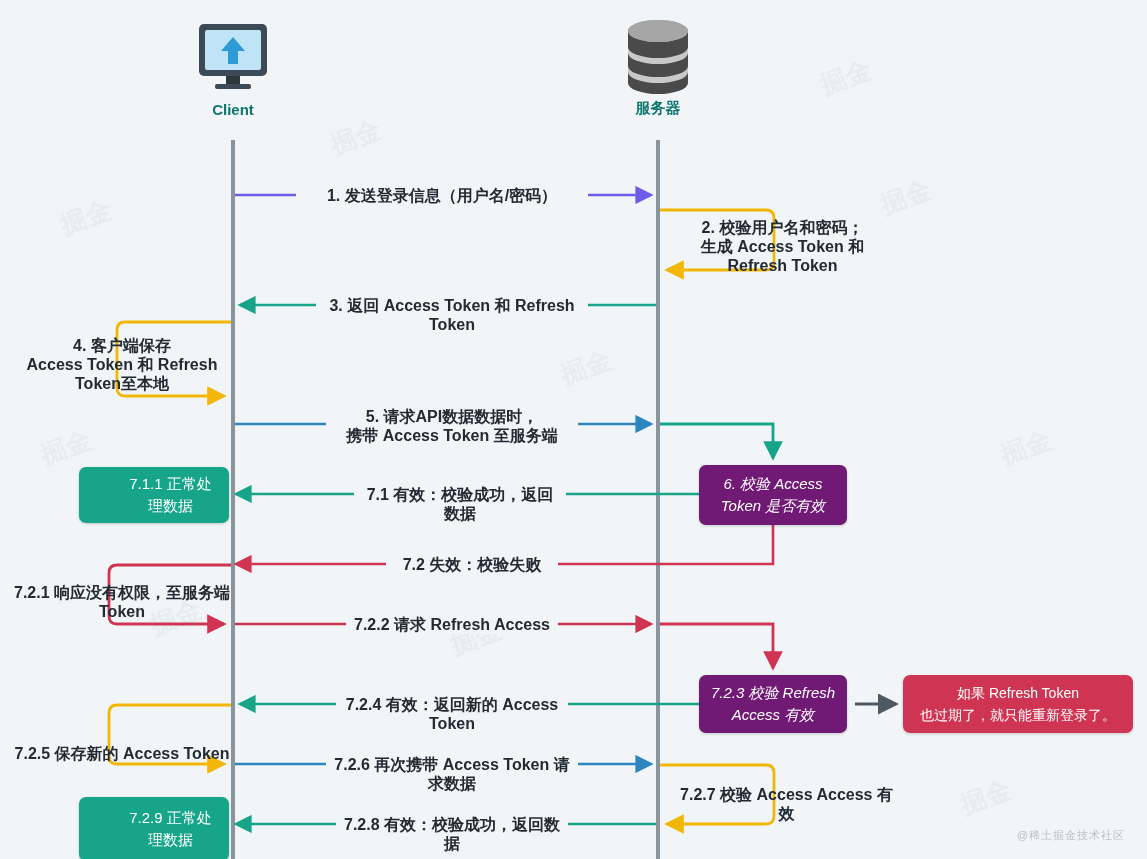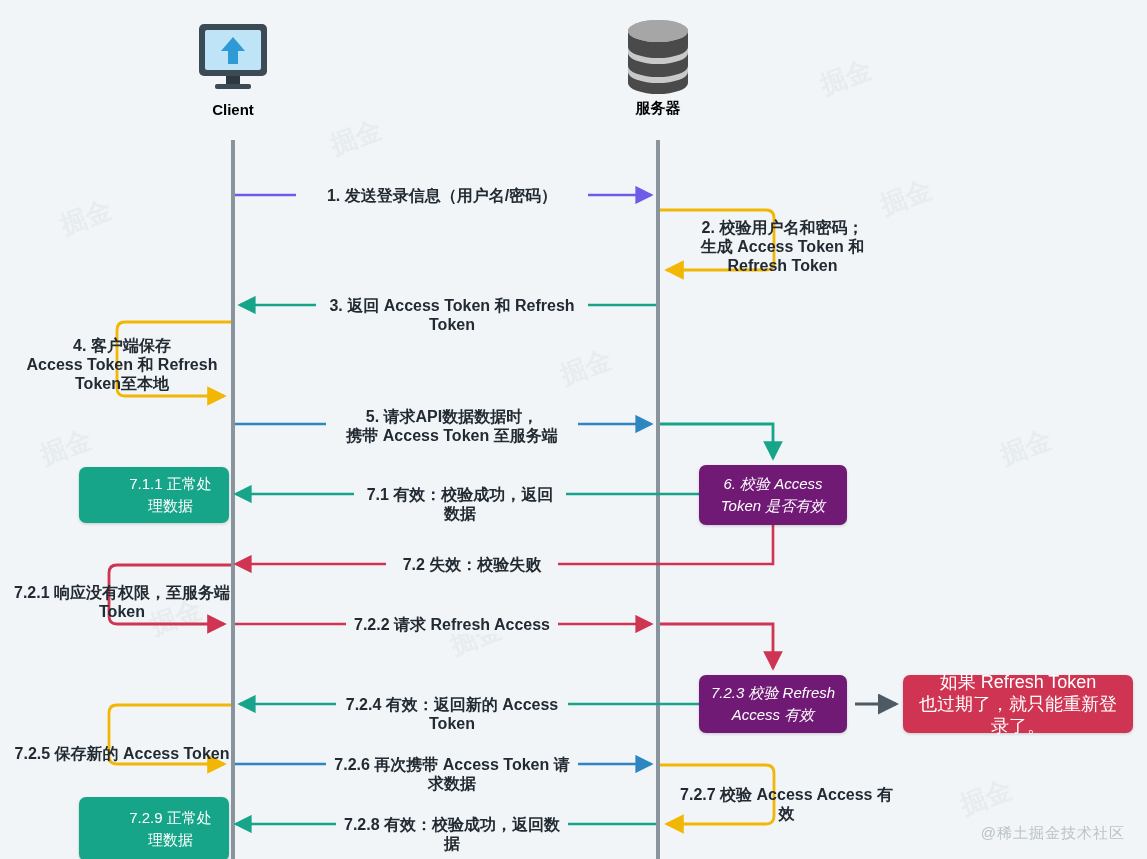--- a/index.html
+++ b/index.html
@@ -8,21 +8,21 @@
     background:#f2f5f7;
     font-family:"Liberation Sans","DejaVu Sans",sans-serif;
     overflow:hidden;
     position:relative;
   }
   #stage{position:absolute;left:0;top:0;width:1147px;height:859px;}
   svg#diagram{position:absolute;left:0;top:0;width:1147px;height:859px;}
 
   .actor-label{
     position:absolute;
-    font-size:15px;font-weight:bold;color:#000000;
+    font-size:15px;font-weight:bold;color:#0f766e;
     text-align:center;width:200px;
   }
   .actor-icon{position:absolute;}
 
   
   .msg{
     position:absolute;
     font-size:16px;font-weight:bold;color:#222b33;
     text-align:center;
     line-height:19px;
@@ -44,21 +44,21 @@
     box-sizing:border-box;
     box-shadow:0 1px 3px rgba(0,0,0,.18);
   }
   .box.teal{background:#17a589;padding-left:43px;}
   .box.slate{background:#701a75;font-style:italic;}
   .box.crimson{background:#cf3552;}
 
   .watermark{
     position:absolute;
     right:22px;bottom:16px;
-    font-size:15px;color:#b9c3c9;
+    font-size:11px;color:#b9c3c9;
     letter-spacing:1px;
   }
   .bg-mark{
     position:absolute;
     color:#e7ecef;
     font-size:26px;
     font-weight:bold;
     transform:rotate(-20deg);
     user-select:none;
     pointer-events:none;
@@ -175,18 +175,18 @@
   <div class="msg" style="left:346px;top:615px;width:200px;">7.2.2 请求 Refresh Access</div>
   <div class="msg" style="left:336px;top:695px;width:220px;">7.2.4 有效：返回新的 Access Token</div>
   <div class="msg nobg" style="left:0px;top:723px;width:232px;margin-top:21px;">7.2.5 保存新的 Access Token</div>
   <div class="msg" style="left:326px;top:755px;width:240px;">7.2.6 再次携带 Access Token 请求数据</div>
   <div class="msg nobg" style="left:668px;top:785px;width:225px;">7.2.7 校验 Access Access 有效</div>
   <div class="msg" style="left:336px;top:815px;width:220px;">7.2.8 有效：校验成功，返回数据</div>
 
   <div class="box teal" style="left:79px;top:467px;width:150px;height:56px;">7.1.1 正常处理数据</div>
   <div class="box slate" style="left:699px;top:465px;width:148px;height:60px;">6. 校验 Access Token 是否有效</div>
   <div class="box slate" style="left:699px;top:675px;width:148px;height:58px;">7.2.3 校验 Refresh Access 有效</div>
-  <div class="box crimson" style="left:903px;top:675px;width:230px;height:58px;font-size:18px;white-space:pre-line;">如果 Refresh Token
+  <div class="box crimson" style="left:903px;top:675px;width:230px;height:58px;font-size:14px;white-space:pre-line;">如果 Refresh Token
 也过期了，就只能重新登录了。</div>
   <div class="box teal" style="left:79px;top:797px;width:150px;height:64px;">7.2.9 正常处理数据</div>
 
   <div class="watermark">@稀土掘金技术社区</div>
 </div>
 
 </body></html>

